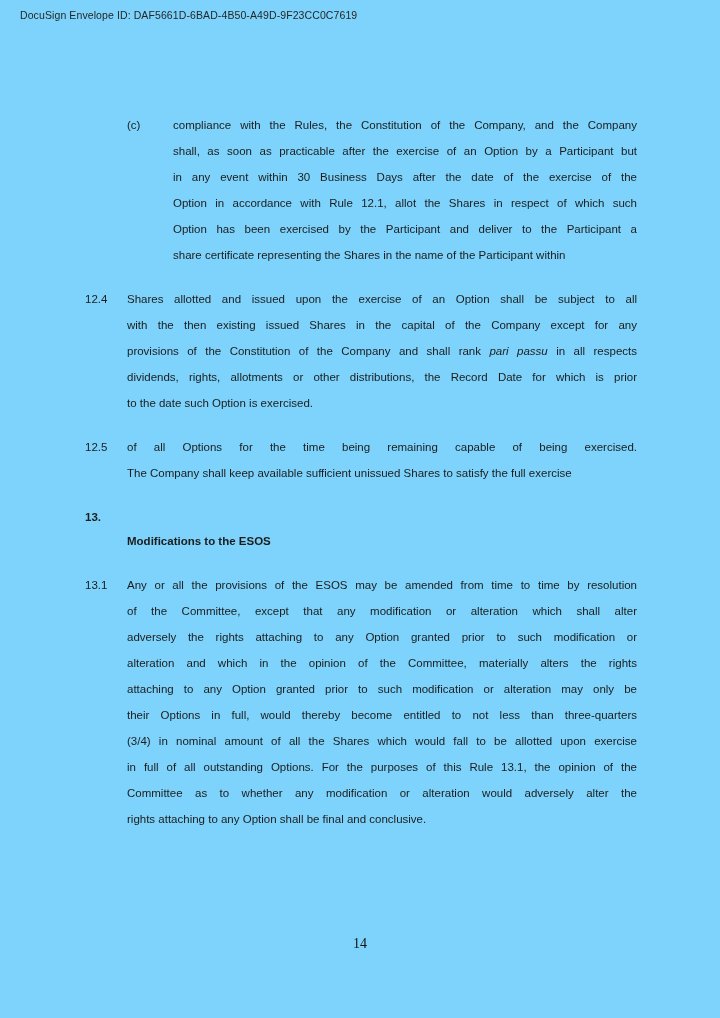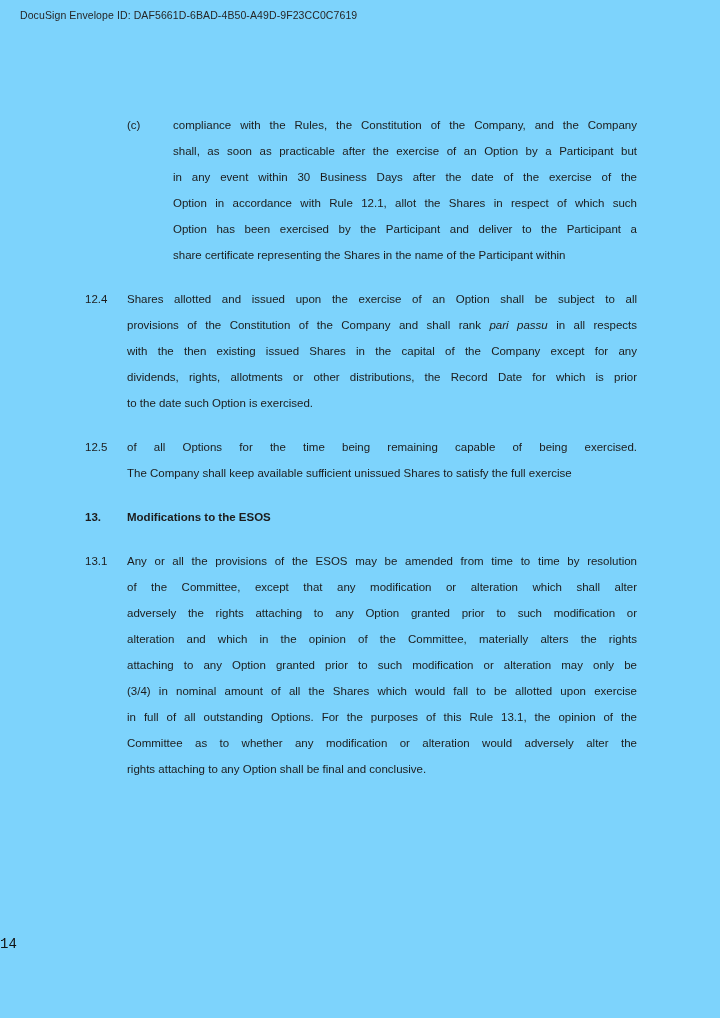--- a/index.html
+++ b/index.html
@@ -56,27 +56,29 @@
     text-align-last: justify;
   }
   .line:last-child {
     text-align-last: left;
   }
   .para.heading {
     font-weight: bold;
   }
   .para.heading .line {
     text-align-last: left;
+    margin-top: 24px;
   }
   .page-number {
     position: absolute;
     top: 936px;
     left: 0;
     width: 100%;
-    font-family: Liberation Mono, monospace;
+    text-align: center;
+    font-family: Liberation Serif, serif;
     font-size: 14px;
     color: #111111;
   }
 </style>
 </head>
 <body>
 
 <div class="page">
   <div class="docusign-header">DocuSign Envelope ID: DAF5661D-6BAD-4B50-A49D-9F23CC0C7619</div>
 
@@ -89,22 +91,22 @@
           <div class="line">in any event within 30 Business Days after the date of the exercise of the</div>
           <div class="line">Option in accordance with Rule 12.1, allot the Shares in respect of which such</div>
           <div class="line">Option has been exercised by the Participant and deliver to the Participant a</div>
           <div class="line">share certificate representing the Shares in the name of the Participant within</div>
         </div>
       </div>
       <div class="para clause">
         <div class="para-label">12.4</div>
         <div class="para-text">
           <div class="line">Shares allotted and issued upon the exercise of an Option shall be subject to all</div>
+          <div class="line">with the then existing issued Shares in the capital of the Company except for any</div>
           <div class="line">provisions of the Constitution of the Company and shall rank <i>pari passu</i> in all respects</div>
-          <div class="line">with the then existing issued Shares in the capital of the Company except for any</div>
           <div class="line">dividends, rights, allotments or other distributions, the Record Date for which is prior</div>
           <div class="line">to the date such Option is exercised.</div>
         </div>
       </div>
       <div class="para clause">
         <div class="para-label">12.5</div>
         <div class="para-text">
           <div class="line">of all Options for the time being remaining capable of being exercised.</div>
           <div class="line">The Company shall keep available sufficient unissued Shares to satisfy the full exercise</div>
         </div>
@@ -116,20 +118,21 @@
         </div>
       </div>
       <div class="para clause">
         <div class="para-label">13.1</div>
         <div class="para-text">
           <div class="line">Any or all the provisions of the ESOS may be amended from time to time by resolution</div>
           <div class="line">of the Committee, except that any modification or alteration which shall alter</div>
           <div class="line">adversely the rights attaching to any Option granted prior to such modification or</div>
           <div class="line">alteration and which in the opinion of the Committee, materially alters the rights</div>
           <div class="line">attaching to any Option granted prior to such modification or alteration may only be</div>
+          <div class="line">their Options in full, would thereby become entitled to not less than three-quarters</div>
           <div class="line">(3/4) in nominal amount of all the Shares which would fall to be allotted upon exercise</div>
           <div class="line">in full of all outstanding Options. For the purposes of this Rule 13.1, the opinion of the</div>
           <div class="line">Committee as to whether any modification or alteration would adversely alter the</div>
           <div class="line">rights attaching to any Option shall be final and conclusive.</div>
         </div>
       </div>
     </div>
 
   <div class="page-number">14</div>
 </div>

